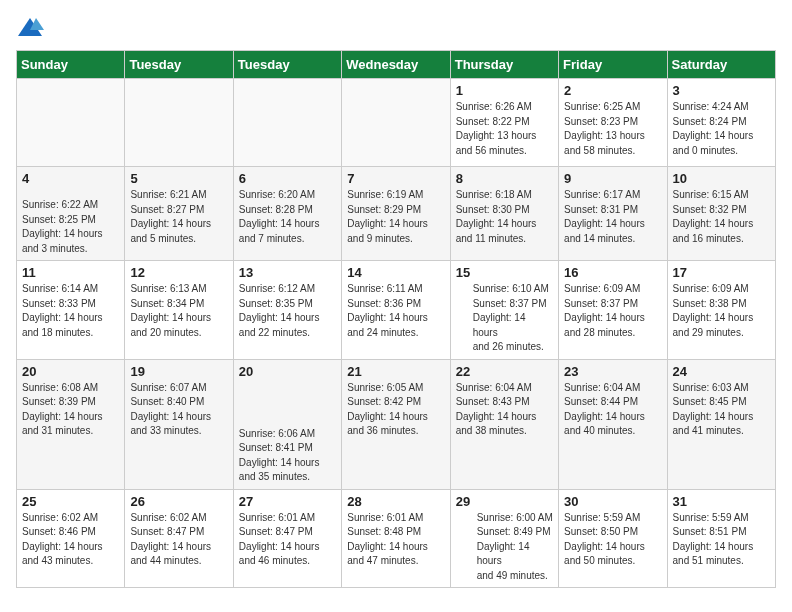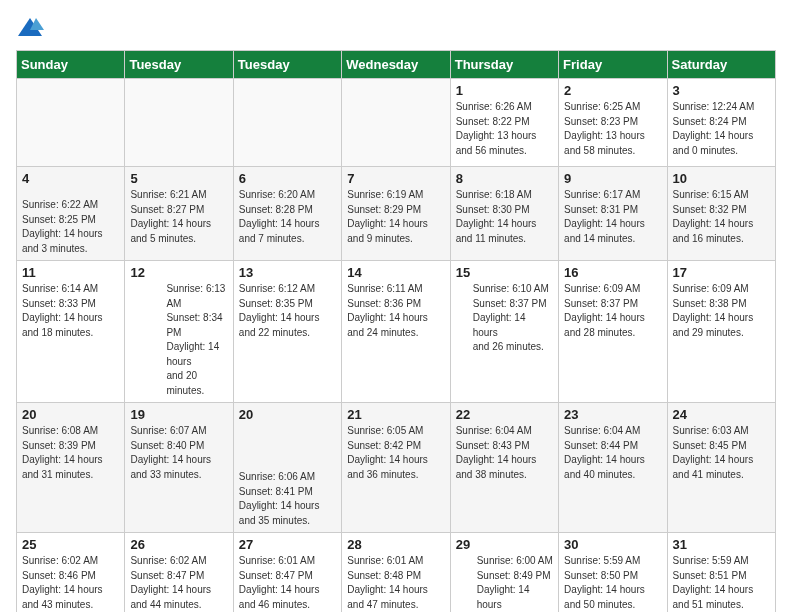--- a/index.html
+++ b/index.html
@@ -127,21 +127,21 @@
         </td>
         <td>
           <span class="day-number">2</span>
           <div class="day-info" style="white-space: pre-line;">Sunrise: 6:25 AM
 Sunset: 8:23 PM
 Daylight: 13 hours
 and 58 minutes.</div>
         </td>
         <td>
           <span class="day-number">3</span>
-          <div class="day-info" style="white-space: pre-line;">Sunrise: 12:24 AM
+          <div class="day-info" style="white-space: pre-line;">Sunrise: 4:24 AM
 Sunset: 8:24 PM
 Daylight: 14 hours
 and 0 minutes.</div>
         </td>
       </tr>
       <tr>
         <td>
           <span class="day-number">4</span>
           <div class="day-info" style="white-space: pre-line; margin-top: 12px;">Sunrise: 6:22 AM
 Sunset: 8:25 PM
@@ -194,21 +194,21 @@
       <tr>
         <td>
           <span class="day-number">11</span>
           <div class="day-info" style="white-space: pre-line;">Sunrise: 6:14 AM
 Sunset: 8:33 PM
 Daylight: 14 hours
 and 18 minutes.</div>
         </td>
         <td>
           <span class="day-number">12</span>
-          <div class="day-info" style="white-space: pre-line; margin-left: 36px;">Sunrise: 6:13 AM
+          <div class="day-info" style="white-space: pre-line;">Sunrise: 6:13 AM
 Sunset: 8:34 PM
 Daylight: 14 hours
 and 20 minutes.</div>
         </td>
         <td>
           <span class="day-number">13</span>
           <div class="day-info" style="white-space: pre-line;">Sunrise: 6:12 AM
 Sunset: 8:35 PM
 Daylight: 14 hours
 and 22 minutes.</div>

